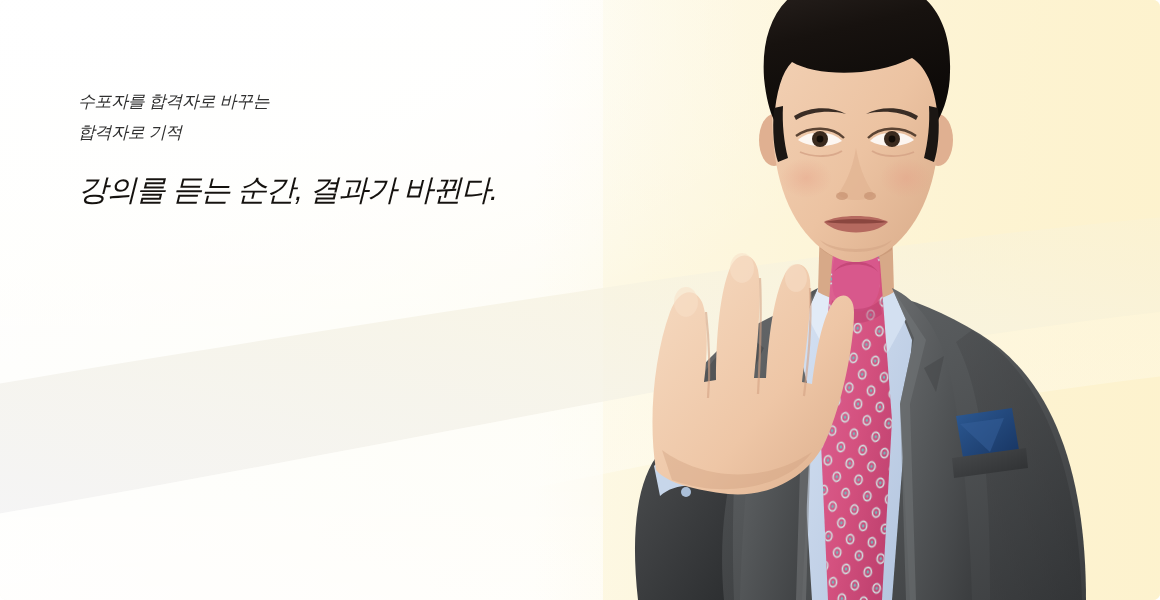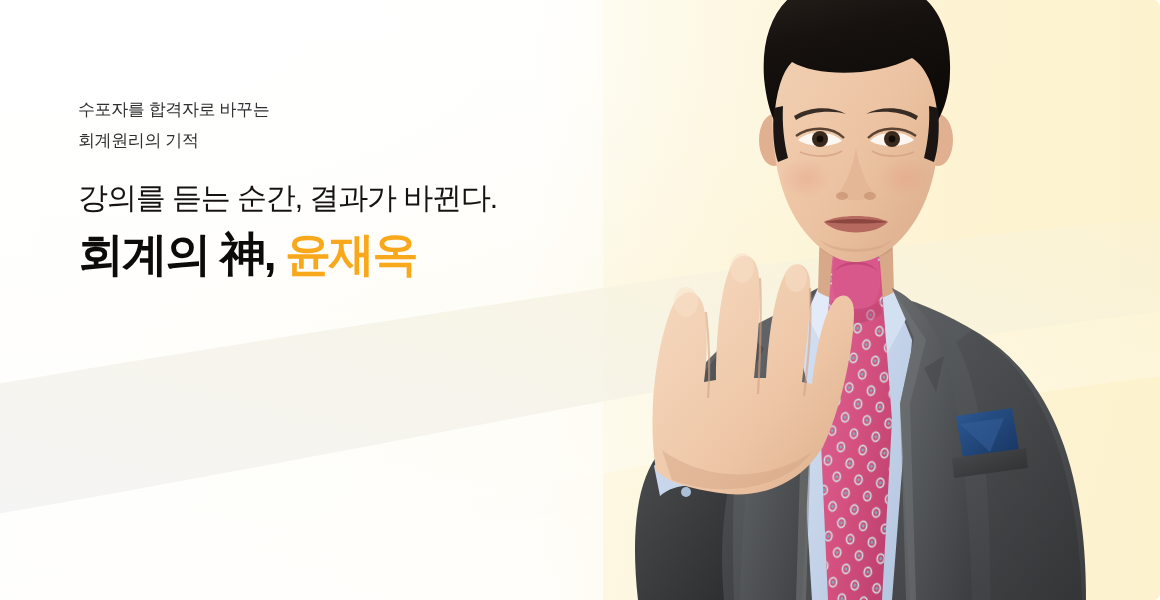--- a/index.html
+++ b/index.html
@@ -52,22 +52,23 @@
     left: 0; top: 0;
     width: 52%;
     height: 100%;
     background: linear-gradient(180deg, rgba(255,255,255,.88) 0%, rgba(255,255,255,.55) 46%, rgba(255,255,255,.82) 100%);
   }
 
   
   .copy {
     position: absolute;
     left: 78px;
-    top: 94px;
+    top: 86px;
     z-index: 6;
+    font-style: italic;
   }
   .eyebrow {
     font-size: 17px;
     line-height: 31px;
     font-weight: 500;
     letter-spacing: -0.4px;
     color: #2f2f2f;
     white-space: nowrap;
   }
   .headline-wrap {
@@ -137,27 +138,24 @@
              C 230 470, 530 406, 770 362
              C 940 330, 1080 312, 1200 300
              L 1200 360
              C 1070 372, 930 392, 760 428
              C 520 478, 220 540, -20 578 Z" fill="url(#swooshEdge)" opacity=".55"></path>
   </svg>
 
   <div class="copy">
 
     <div class="eyebrow">수포자를 합격자로 바꾸는</div>
-    <div class="eyebrow">회계원리의 기적</div>
+    <div class="eyebrow">합격자로 기적</div>
 
     <div class="headline-wrap">
       <div class="headline-1">강의를 듣는 순간, 결과가 바뀐다.</div>
-      <div class="headline-2">
-        <span>회계의 神, </span><span class="name-accent">윤재옥</span>
-      </div>
     </div>
 
   </div>
 
   <svg class="portrait" viewBox="0 0 640 600" preserveAspectRatio="xMaxYMax meet" aria-hidden="true">
     <defs>
       <linearGradient id="skinG" x1="0" y1="0" x2="1" y2="1">
         <stop offset="0" stop-color="#f3d2b6"></stop>
         <stop offset="0.55" stop-color="#ecc3a2"></stop>
         <stop offset="1" stop-color="#d9ab89"></stop>

